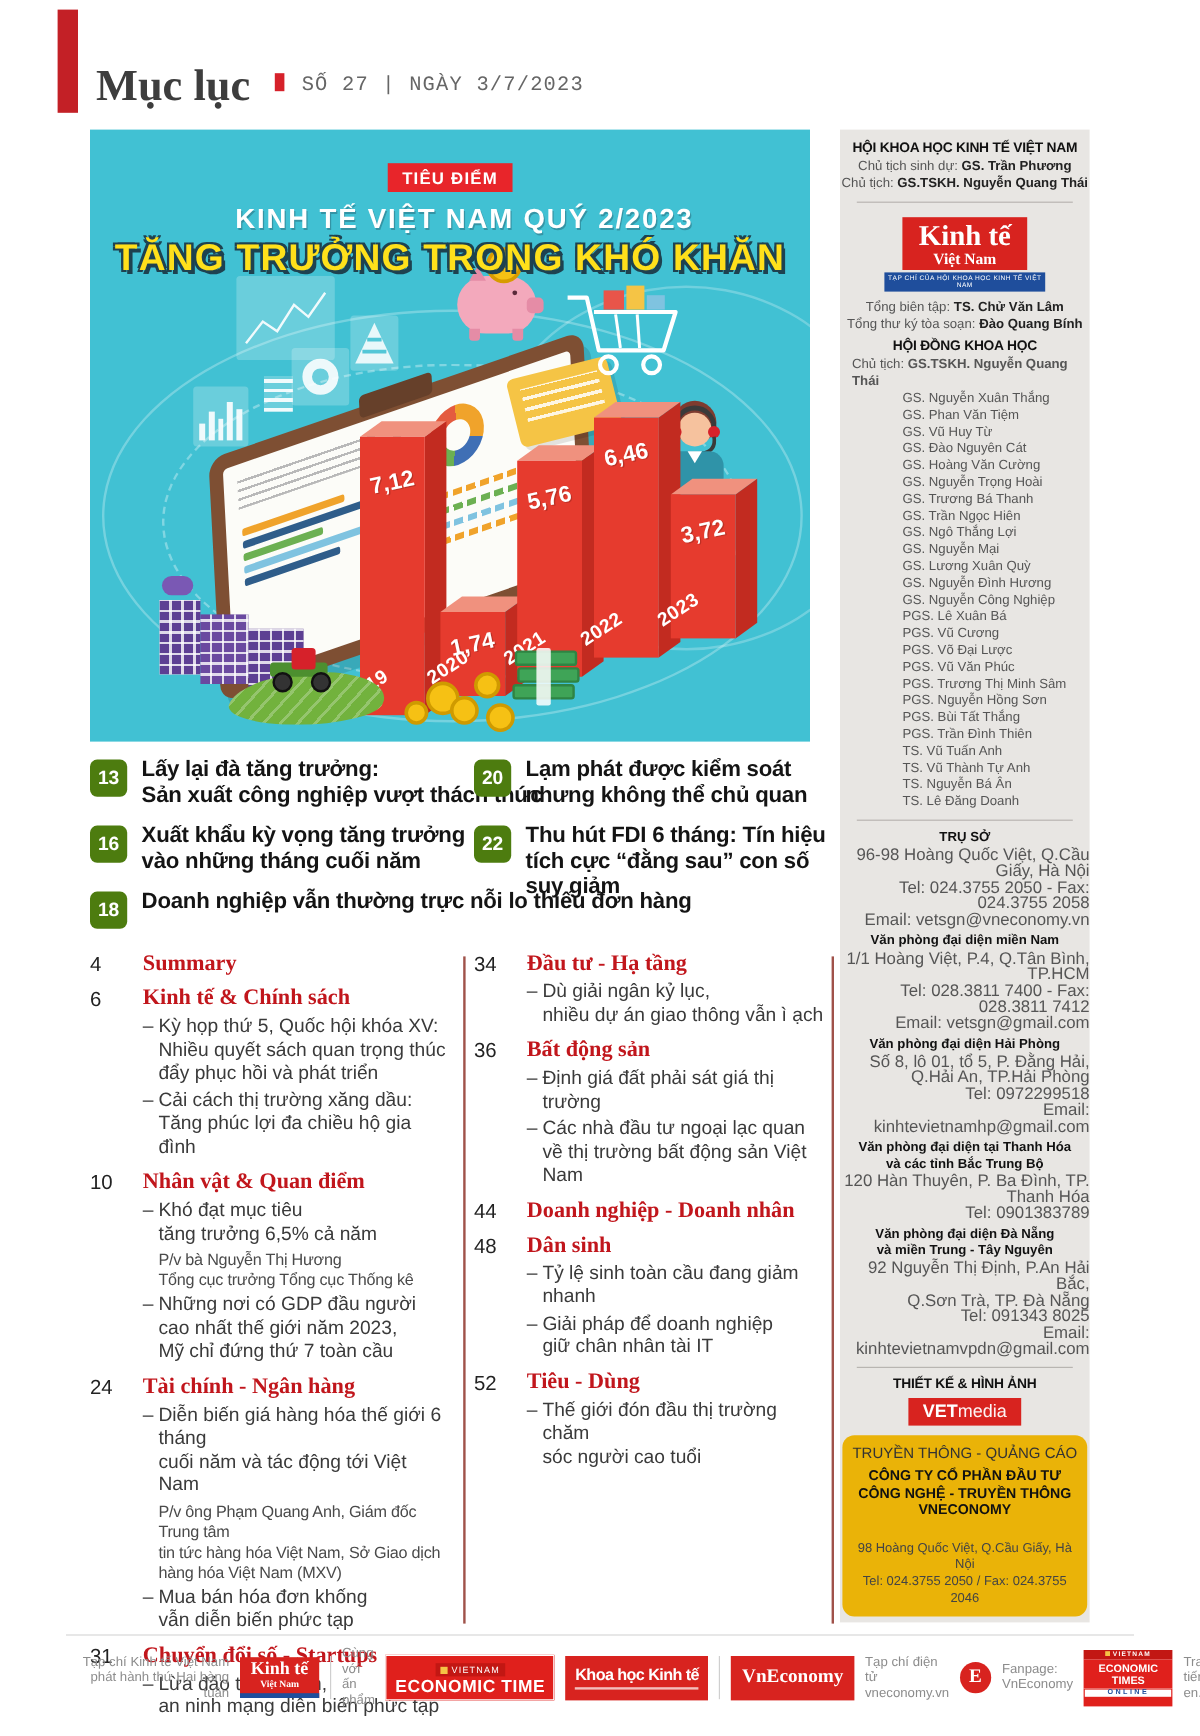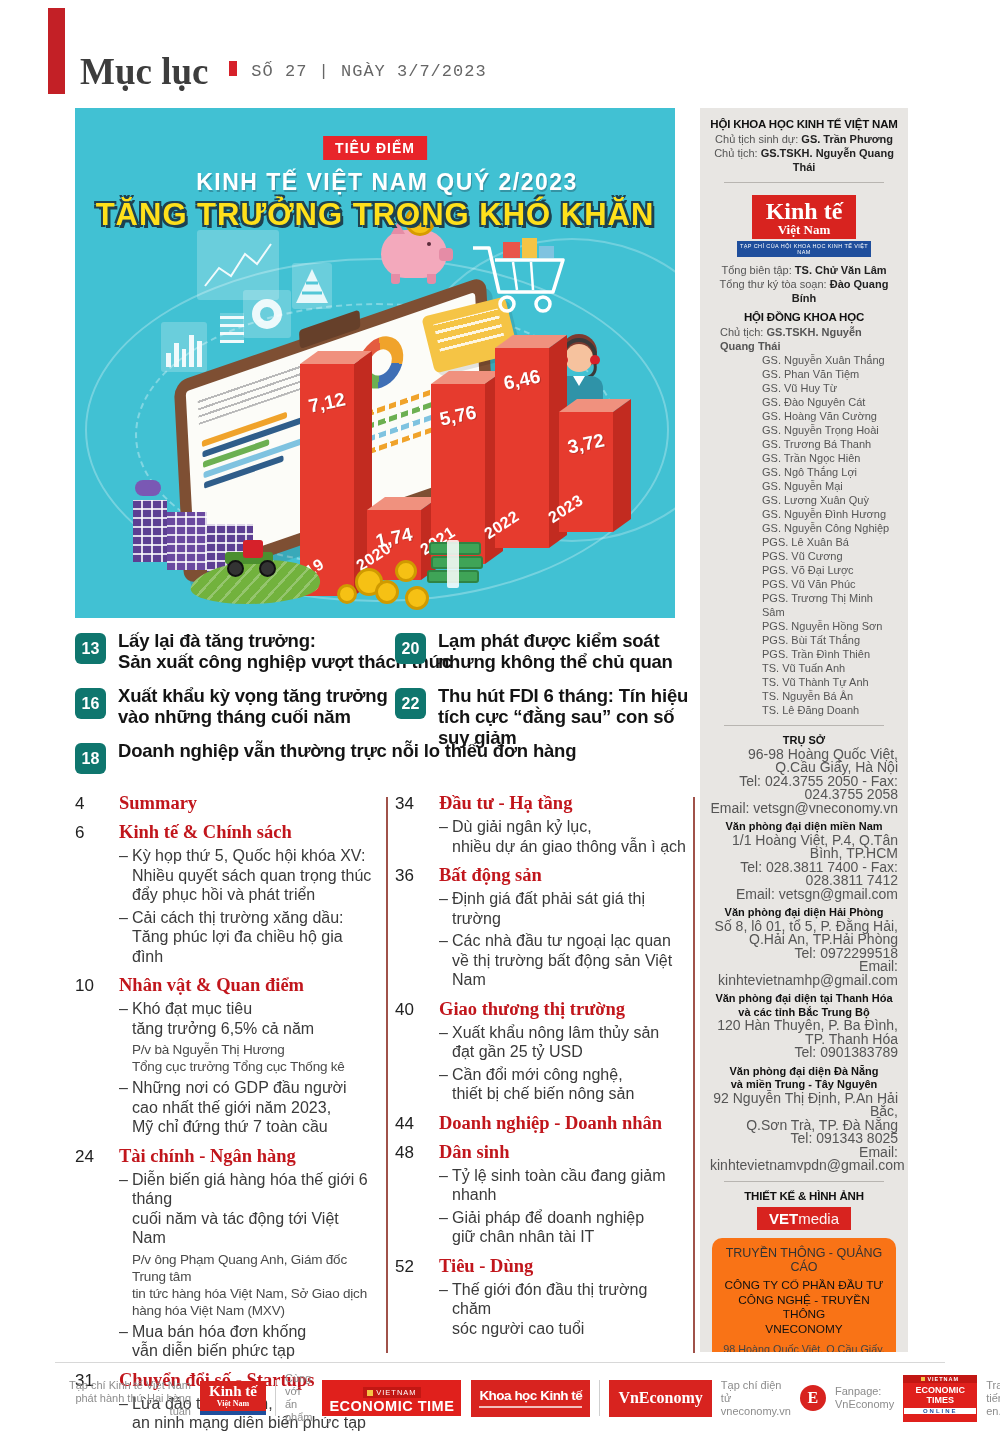--- a/index.html
+++ b/index.html
@@ -78,60 +78,60 @@
   .c5{left:330px;top:478px;width:18px;height:18px;}
   .money{left:352px;top:434px;width:52px;height:44px;}
   .money i{left:0;width:52px;height:13px;background:#3fa457;border:2px solid #2f8443;border-radius:3px;box-sizing:border-box;}
   .money i:nth-child(1){top:28px;} .money i:nth-child(2){top:14px;left:4px;} .money i:nth-child(3){top:0;left:2px;}
   .money b{left:20px;top:-2px;width:12px;height:48px;background:rgba(255,255,255,.85);border-radius:2px;}
 
   
   .features{position:absolute;left:75px;top:630px;width:625px;height:160px;}
   .feat{position:absolute;display:flex;gap:12px;align-items:flex-start;}
   .f13{left:0;top:0;} .f16{left:0;top:55px;} .f18{left:0;top:110px;width:620px;} .f20{left:320px;top:0;} .f22{left:320px;top:55px;}
-  .feat-num{flex:none;width:31px;height:31px;margin-top:3px;background:#0f766e;border-radius:6px;color:#fff;font-weight:bold;font-size:16px;display:flex;align-items:center;justify-content:center;}
+  .feat-num{flex:none;width:31px;height:31px;margin-top:3px;background:#4d7c0f;border-radius:6px;color:#fff;font-weight:bold;font-size:16px;display:flex;align-items:center;justify-content:center;}
   .feat-text{font-weight:bold;font-size:18.5px;line-height:1.14;color:#141414;letter-spacing:-.2px;white-space:pre-line;}
 
   
   .toc{position:absolute;left:75px;top:793px;width:625px;height:565px;}
   .toc-col{position:absolute;top:0;}
   .toc-col.left{left:0;width:300px;}
   .toc-col.right{left:320px;width:295px;}
   .rule-mid{position:absolute;left:311px;top:4px;width:2px;height:556px;background:#a0524a;}
   .rule-right{position:absolute;left:618px;top:4px;width:2px;height:556px;background:#a0524a;}
   .toc-sec{display:flex;margin-bottom:6px;}
   .toc-page{flex:none;width:44px;font-size:17px;color:#222;padding-top:1px;}
   .toc-body{flex:1;}
   .toc-title{font-family:"Liberation Serif",serif;font-weight:bold;font-size:18.5px;color:#c1161c;margin-bottom:2px;}
   .toc-body ul{list-style:none;margin:0;padding:0;}
   .toc-body li{position:relative;padding-left:13px;white-space:pre-line;}
   .toc-body li.item{font-size:16px;line-height:1.22;color:#3a3a3a;margin:3px 0;}
   .toc-body li.item::before{content:"–";position:absolute;left:0;top:0;}
   .toc-body li.note{font-size:13.5px;line-height:1.26;color:#4a4a4a;margin:2px 0;letter-spacing:-.2px;}
 
   
-  .sidebar{position:absolute;left:700px;top:108px;width:208px;height:1244px;background:#e8e6e3;box-sizing:border-box;padding:10px 10px;overflow:hidden;text-align:center;}
+  .sidebar{position:absolute;left:700px;top:108px;width:208px;height:1244px;background:#e8e6e3;box-sizing:border-box;padding:10px 0;overflow:hidden;text-align:center;}
   .sb-title{font-weight:bold;font-size:11.5px;color:#111;margin-bottom:2px;letter-spacing:-.2px;}
   .sb-line{font-size:11px;color:#555;line-height:14px;}
   .sb-line b{color:#222;}
   .sb-div{height:1px;background:#b8b5b1;margin:8px 14px;}
   .logo-ktvn{display:inline-block;background:#d8231f;padding:4px 14px 2px;margin:4px auto 0;}
   .logo-ktvn .l1{font-family:"Liberation Serif",serif;font-weight:bold;color:#fff;font-size:24px;line-height:1;}
   .logo-ktvn .l2{font-family:"Liberation Serif",serif;font-weight:bold;color:#fff;font-size:13px;line-height:1.1;}
   .logo-tagline{display:block;background:#1f4e9c;color:#fff;font-size:5.5px;letter-spacing:.4px;padding:2px 0;width:134px;margin:2px auto 6px;}
   .council-names{text-align:left;padding-left:52px;font-size:11px;color:#555;line-height:14px;}
   .council-chair{text-align:left;padding-left:10px;font-size:11px;color:#555;line-height:14px;}
   .office-block{margin-bottom:5px;}
   .office-title{font-weight:bold;font-size:11px;color:#111;line-height:13.5px;white-space:pre-line;}
   .office-line{font-size:14px;color:#555;line-height:13.5px;text-align:right;}
   .logo-vetmedia{display:inline-block;background:#d8231f;color:#fff;padding:3px 12px;font-size:15px;margin:3px 0 4px;}
   .logo-vetmedia b{font-weight:bold;} .logo-vetmedia span{font-weight:normal;opacity:.95;}
-  .ad-box{background:#f97316;border-radius:10px;padding:8px 6px;margin:4px 2px 7px;}
+  .ad-box{background:#eab308;border-radius:10px;padding:8px 6px;margin:4px 2px 7px;}
   .ad-title{font-size:12.5px;color:#333;margin-bottom:4px;}
-  .ad-company{font-weight:normal;font-size:11.8px;color:#111;line-height:1.25;white-space:pre-line;margin-bottom:5px;}
+  .ad-company{font-weight:bold;font-size:11.8px;color:#111;line-height:1.25;white-space:pre-line;margin-bottom:17px;}
   .ad-addr,.ad-tel{font-size:10.8px;color:#444;line-height:14px;}
 
   
   .footer-rule{position:absolute;left:55px;top:1362px;width:890px;height:1px;background:#d8d8d8;}
   .footer{position:absolute;left:55px;top:1372px;width:900px;display:flex;align-items:center;gap:9px;}
   .fnote{font-size:11px;color:#8c8c8c;line-height:13px;white-space:pre-line;}
   .fnote.ra{text-align:right;}
   .vdiv{width:1px;height:36px;background:#cfcfcf;flex:none;}
   .flogo-ktvn{flex:none;background:#d8231f;text-align:center;padding:3px 9px 0;}
   .flogo-ktvn .l1{font-family:"Liberation Serif",serif;font-weight:bold;color:#fff;font-size:15px;line-height:1;}
@@ -416,32 +416,20 @@
       <div class="toc-body">
           <div class="toc-title">Bất động sản</div>
         <ul>
             <li class="item">Định giá đất phải sát giá thị trường</li>
             <li class="item">Các nhà đầu tư ngoại lạc quan
 về thị trường bất động sản Việt Nam</li>
           </ul>
         </div>
     </div>
     <div class="toc-sec">
-      <div class="toc-page">40</div>
-      <div class="toc-body">
-          <div class="toc-title">Giao thương thị trường</div>
-        <ul>
-            <li class="item">Xuất khẩu nông lâm thủy sản
-đạt gần 25 tỷ USD</li>
-            <li class="item">Cần đổi mới công nghệ,
-thiết bị chế biến nông sản</li>
-          </ul>
-        </div>
-    </div>
-    <div class="toc-sec">
       <div class="toc-page">44</div>
       <div class="toc-body">
           <div class="toc-title">Doanh nghiệp - Doanh nhân</div>
         </div>
     </div>
     <div class="toc-sec">
       <div class="toc-page">48</div>
       <div class="toc-body">
           <div class="toc-title">Dân sinh</div>
         <ul>

